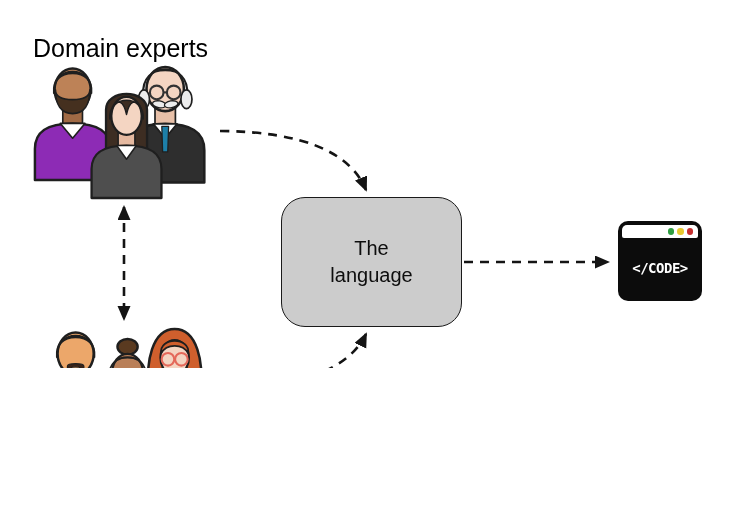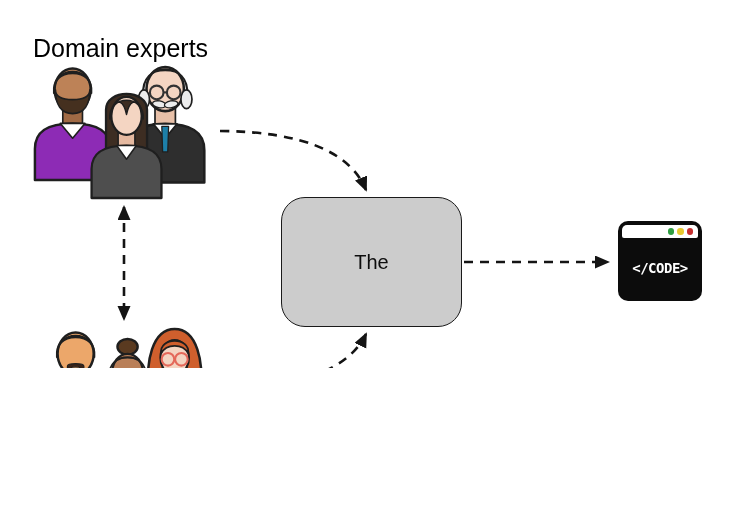--- a/index.html
+++ b/index.html
@@ -128,20 +128,21 @@
         <rect x="48" y="94" width="8" height="56" fill="#8ed9f2" class="ol1"></rect>
         <ellipse cx="52" cy="44" rx="20" ry="25" fill="#b97f58" class="ol"></ellipse>
         <path d="M28,50 C26,14 78,14 76,50 C76,32 68,24 52,24 C36,24 28,32 28,50 Z" fill="#5a3a20" class="ol2"></path>
       </g>
     </svg>
   </div>
 
 
   <div id="ul-box" class="abs" style="background-color: rgb(204, 204, 204);">
     <div class="box-line">The</div>
+    <div class="box-line">language</div>
   </div>
 
   <div id="code-window" class="abs" style="background-color: rgb(12, 12, 12);">
     <div id="code-titlebar" style="background-color: rgb(255, 255, 255);">
       <div class="dot" style="background-color: rgb(47, 158, 65);"></div>
       <div class="dot" style="background-color: rgb(232, 201, 47);"></div>
       <div class="dot" style="background-color: rgb(198, 47, 47);"></div>
     </div>
     <div id="code-body">
       <span id="code-text">&lt;/CODE&gt;</span>

